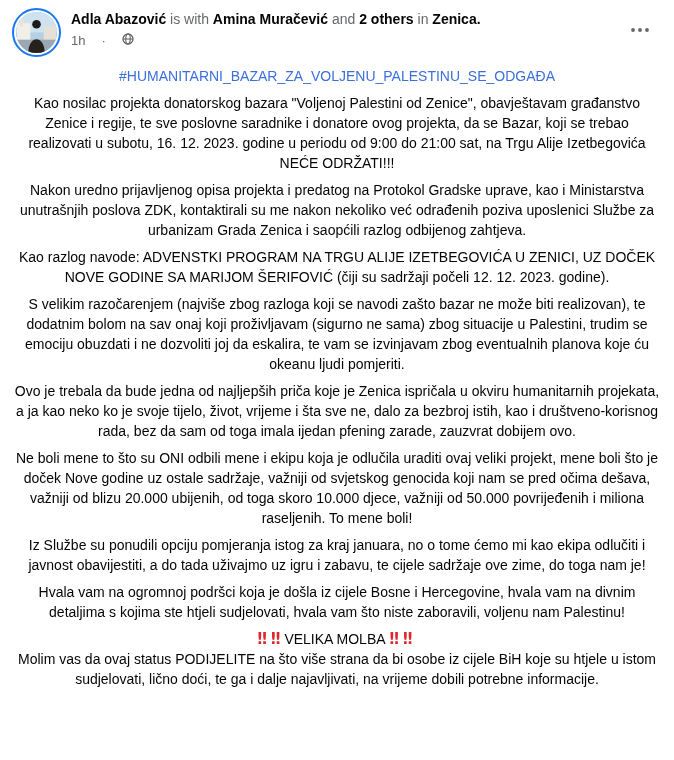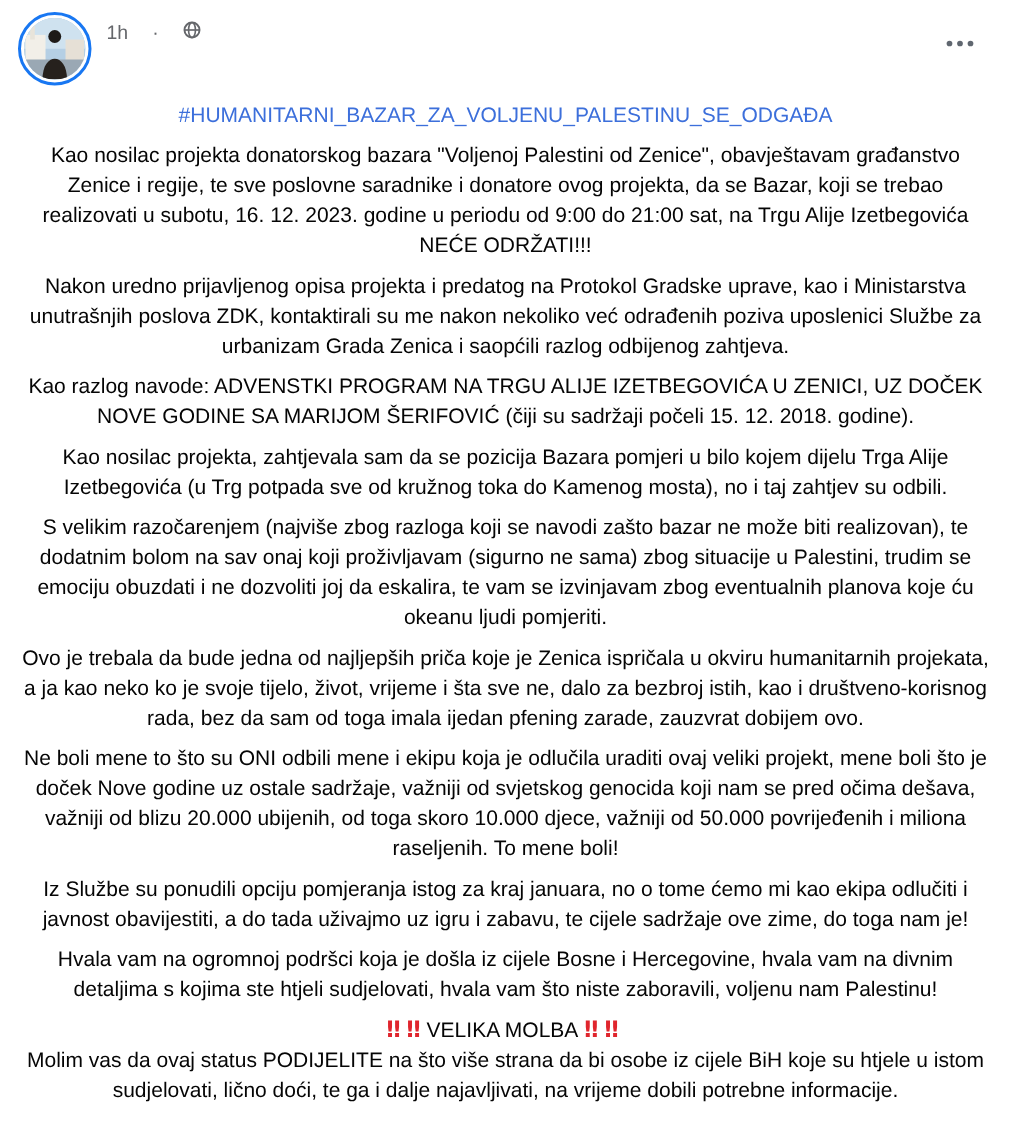--- a/index.html
+++ b/index.html
@@ -71,20 +71,29 @@
           <circle cx="5.5" cy="3" r="1.6" fill="#e8e4da"></circle>
           <rect x="27" y="14" width="12" height="15" fill="#e6e0d6"></rect>
           <rect y="27" width="40" height="13" fill="#9aa8b4"></rect>
           <circle cx="20" cy="12" r="4.2" fill="#1d1a18"></circle>
           <path d="M12 40 C12 22 28 22 28 40 Z" fill="#26211d"></path>
         </svg>
       </span>
     </div>
 
     <div class="header-text">
+      <div class="byline">
+        <span class="strong">Adla Abazović</span>
+        <span>is with</span>
+        <span class="strong">Amina Muračević</span>
+        <span>and</span>
+        <span class="strong">2 others</span>
+        <span>in</span>
+        <span class="strong">Zenica</span><span class="strong">.</span>
+      </div>
       <div class="meta-line">
         <span class="timestamp">1h</span>
         <span>·</span>
         <span class="globe">
           <svg width="12" height="12" viewBox="0 0 12 12" xmlns="http://www.w3.org/2000/svg">
             <circle cx="6" cy="6" r="5" fill="none" stroke="#65676B" stroke-width="1.3"></circle>
             <line x1="1" y1="6" x2="11" y2="6" stroke="#65676B" stroke-width="1.1"></line>
             <ellipse cx="6" cy="6" rx="2.3" ry="5" fill="none" stroke="#65676B" stroke-width="1.1"></ellipse>
           </svg>
         </span>
@@ -100,22 +109,21 @@
         </svg>
       </span>
     </div>
   </div>
 
   <div class="post-body">
     <p class="hashtag-line"><a>#HUMANITARNI_BAZAR_ZA_VOLJENU_PALESTINU_SE_ODGAĐA</a></p>
 
     <p>Kao nosilac projekta donatorskog bazara "Voljenoj Palestini od Zenice", obavještavam građanstvo Zenice i regije, te sve poslovne saradnike i donatore ovog projekta, da se Bazar, koji se trebao realizovati u subotu, 16. 12. 2023. godine u periodu od 9:00 do 21:00 sat, na Trgu Alije Izetbegovića NEĆE ODRŽATI!!!</p>
     <p>Nakon uredno prijavljenog opisa projekta i predatog na Protokol Gradske uprave, kao i Ministarstva unutrašnjih poslova ZDK, kontaktirali su me nakon nekoliko već odrađenih poziva uposlenici Službe za urbanizam Grada Zenica i saopćili razlog odbijenog zahtjeva.</p>
-    <p>Kao razlog navode: ADVENSTKI PROGRAM NA TRGU ALIJE IZETBEGOVIĆA U ZENICI, UZ DOČEK NOVE GODINE SA MARIJOM ŠERIFOVIĆ (čiji su sadržaji počeli 15. 12. 2018. godine).</p>
-    <p>Kao nosilac projekta, zahtjevala sam da se pozicija Bazara pomjeri u bilo kojem dijelu Trga Alije Izetbegovića (u Trg potpada sve od kružnog toka do Kamenog mosta), no i taj zahtjev su odbili.</p>
+    <p>Kao razlog navode: ADVENSTKI PROGRAM NA TRGU ALIJE IZETBEGOVIĆA U ZENICI, UZ DOČEK NOVE GODINE SA MARIJOM ŠERIFOVIĆ (čiji su sadržaji počeli 12. 12. 2023. godine).</p>
     <p>S velikim razočarenjem (najviše zbog razloga koji se navodi zašto bazar ne može biti realizovan), te dodatnim bolom na sav onaj koji proživljavam (sigurno ne sama) zbog situacije u Palestini, trudim se emociju obuzdati i ne dozvoliti joj da eskalira, te vam se izvinjavam zbog eventualnih planova koje ću okeanu ljudi pomjeriti.</p>
     <p>Ovo je trebala da bude jedna od najljepših priča koje je Zenica ispričala u okviru humanitarnih projekata, a ja kao neko ko je svoje tijelo, život, vrijeme i šta sve ne, dalo za bezbroj istih, kao i društveno-korisnog rada, bez da sam od toga imala ijedan pfening zarade, zauzvrat dobijem ovo.</p>
     <p>Ne boli mene to što su ONI odbili mene i ekipu koja je odlučila uraditi ovaj veliki projekt, mene boli što je doček Nove godine uz ostale sadržaje, važniji od svjetskog genocida koji nam se pred očima dešava, važniji od blizu 20.000 ubijenih, od toga skoro 10.000 djece, važniji od 50.000 povrijeđenih i miliona raseljenih. To mene boli!</p>
     <p>Iz Službe su ponudili opciju pomjeranja istog za kraj januara, no o tome ćemo mi kao ekipa odlučiti i javnost obavijestiti, a do tada uživajmo uz igru i zabavu, te cijele sadržaje ove zime, do toga nam je!</p>
     <p>Hvala vam na ogromnoj podršci koja je došla iz cijele Bosne i Hercegovine, hvala vam na divnim detaljima s kojima ste htjeli sudjelovati, hvala vam što niste zaboravili, voljenu nam Palestinu!</p>
 
     <p class="molba-para">
       <span class="molba-title-line"><span class="bangbang">‼</span><span class="bangbang">‼</span><span class="molba-title">VELIKA MOLBA</span><span class="bangbang">‼</span><span class="bangbang">‼</span></span><span>Molim vas da ovaj status PODIJELITE na što više strana da bi osobe iz cijele BiH koje su htjele u istom sudjelovati, lično doći, te ga i dalje najavljivati, na vrijeme dobili potrebne informacije.</span>
     </p>
   </div>

